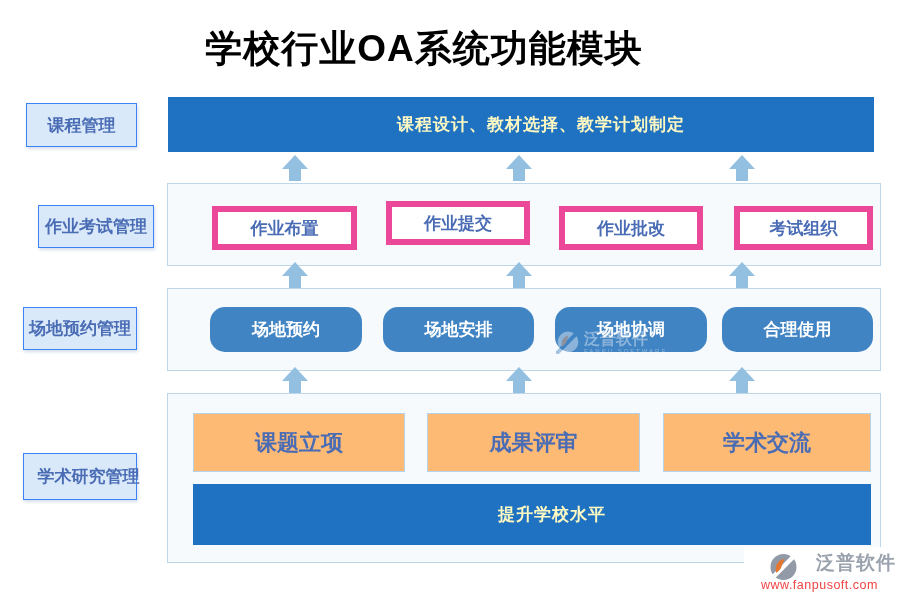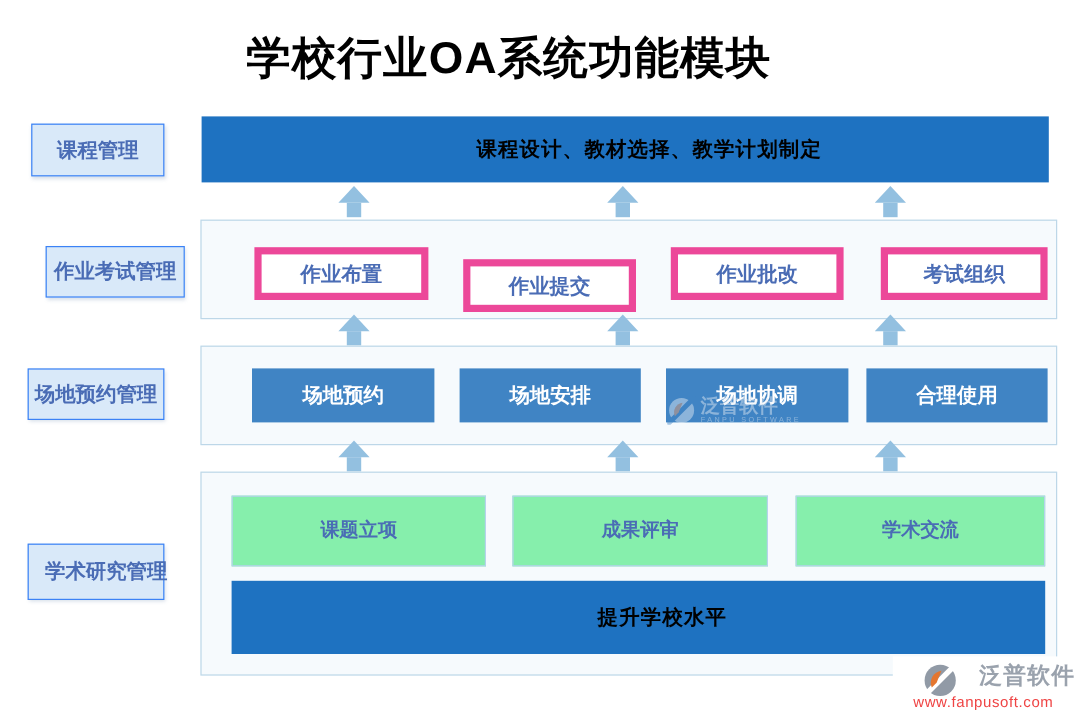--- a/index.html
+++ b/index.html
@@ -14,37 +14,38 @@
   .side-label{
     position:absolute;display:flex;align-items:center;justify-content:center;
     background:#d9e9f9;border:1px solid #3b82f6;color:#4a6cb5;
     font-size:17px;font-weight:bold;box-shadow:1px 2px 3px rgba(110,140,175,0.28);
     box-sizing:border-box;white-space:nowrap;
   }
   .panel{
     position:absolute;background:#f6fafd;border:1px solid #bdd7e8;box-sizing:border-box;
   }
   .bar{
-    position:absolute;background:#1e72c1;color:#000000;display:flex;
+    position:absolute;background:#1e72c1;color:#fef9c3;display:flex;
     align-items:center;justify-content:center;font-size:17px;font-weight:bold;
     letter-spacing:1px;box-sizing:border-box;padding-left:40px;
   }
   .whitebox{
     position:absolute;background:#ffffff;border:6px solid #ec4899;color:#4a6cb5;
     display:flex;align-items:center;justify-content:center;font-size:17px;font-weight:bold;
     box-sizing:border-box;
   }
   .bluebox{
     position:absolute;background:#4084c4;color:#ffffff;display:flex;
     align-items:center;justify-content:center;font-size:17px;font-weight:bold;
     box-sizing:border-box;
+    border-radius:15px;
   }
   .lightbox{
-    position:absolute;background:#86efac;border:1px solid #b5d3ec;color:#4a6cb5;
-    display:flex;align-items:center;justify-content:center;font-size:16px;font-weight:bold;
+    position:absolute;background:#fdba74;border:1px solid #b5d3ec;color:#4a6cb5;
+    display:flex;align-items:center;justify-content:center;font-size:22px;font-weight:bold;
     box-sizing:border-box;
   }
   .arrow{position:absolute;width:26px;height:26px;}
   .arrow::before{
     content:"";position:absolute;top:0;left:0;width:0;height:0;
     border-left:13px solid transparent;border-right:13px solid transparent;
     border-bottom:14px solid #93c0e0;
   }
   .arrow::after{
     content:"";position:absolute;top:14px;left:7px;width:12px;height:12px;background:#93c0e0;
@@ -81,21 +82,21 @@
   <div class="side-label" style="left:23px;top:453px;width:114px;height:47px;padding-left:17px;">学术研究管理</div>
 
   <div class="bar" style="left:168px;top:97px;width:706px;height:55px;">课程设计、教材选择、教学计划制定</div>
 
   <div class="arrow" style="left:282px;top:155px;"></div>
   <div class="arrow" style="left:506px;top:155px;"></div>
   <div class="arrow" style="left:729px;top:155px;"></div>
 
   <div class="panel" style="left:167px;top:183px;width:714px;height:83px;"></div>
   <div class="whitebox" style="left:212px;top:206px;width:145px;height:44px;">作业布置</div>
-  <div class="whitebox" style="left:386px;top:216px;width:144px;height:44px;">作业提交</div>
+  <div class="whitebox" style="left:386px;top:201px;width:144px;height:44px;">作业提交</div>
   <div class="whitebox" style="left:559px;top:206px;width:144px;height:44px;">作业批改</div>
   <div class="whitebox" style="left:734px;top:206px;width:139px;height:44px;">考试组织</div>
 
   <div class="arrow" style="left:282px;top:262px;"></div>
   <div class="arrow" style="left:506px;top:262px;"></div>
   <div class="arrow" style="left:729px;top:262px;"></div>
 
   <div class="panel" style="left:167px;top:288px;width:714px;height:83px;"></div>
   <div class="bluebox" style="left:210px;top:307px;width:152px;height:45px;">场地预约</div>
   <div class="bluebox" style="left:383px;top:307px;width:151px;height:45px;">场地安排</div>

